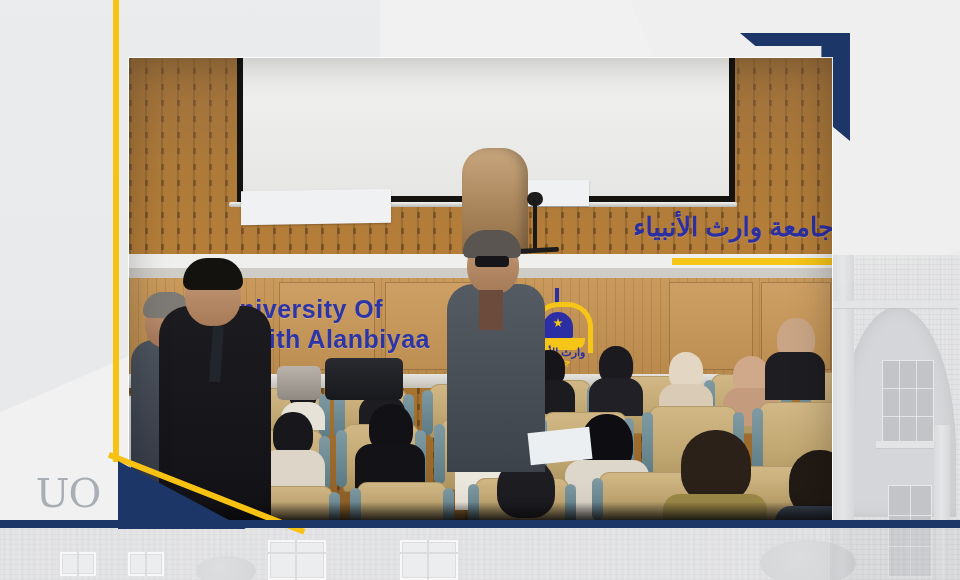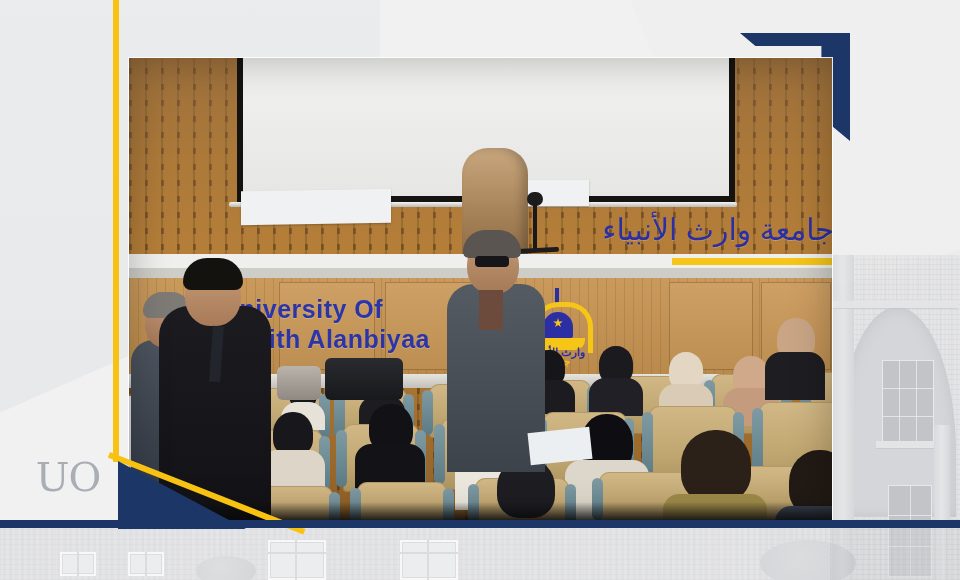--- a/index.html
+++ b/index.html
@@ -147,21 +147,21 @@
   
   .wall-en{
     position:absolute;left:92px;top:236px;color:#2b35a8;
     font-size:25px;font-weight:700;letter-spacing:.5px;line-height:30px;
     text-shadow:0 1px 0 rgba(255,255,255,.2);white-space:nowrap;
   }
   .wall-en .l2{display:block;}
   
   .wall-ar{
     position:absolute;right:-2px;top:154px;color:#2b2fa3;
-    font-size:30px;font-weight:400;direction:rtl;white-space:nowrap;
+    font-size:26px;font-weight:700;direction:rtl;white-space:nowrap;
     text-shadow:0 1px 0 rgba(255,255,255,.18);
   }
   .wall-ar-underline{
     position:absolute;right:0px;top:200px;width:160px;height:7px;background:#f5c518;
   }
   
   .emblem{
     position:absolute;left:398px;top:228px;width:62px;height:82px;
   }
   .emblem .dome{
@@ -301,21 +301,21 @@
 
   
   .logo{
     position:absolute;left:22px;top:455px;width:92px;height:82px;
     color:#a9adb4;line-height:1;user-select:none;
   }
   .logo .r1, .logo .r2{
     font-family:"DejaVu Serif", serif;
     font-weight:400;font-size:40px;letter-spacing:-1px;text-align:center;
   }
-  .logo .r1{margin-top:2px;}
+  .logo .r1{margin-top:18px;}
   .logo .r2{margin-top:-2px;}
 
   
   .vig{
     position:absolute;inset:0;pointer-events:none;
     box-shadow:inset 0 0 42px rgba(0,0,0,.28);
   }
   
   .photo-shadow{
     position:absolute;left:0;bottom:0;width:100%;height:20px;

